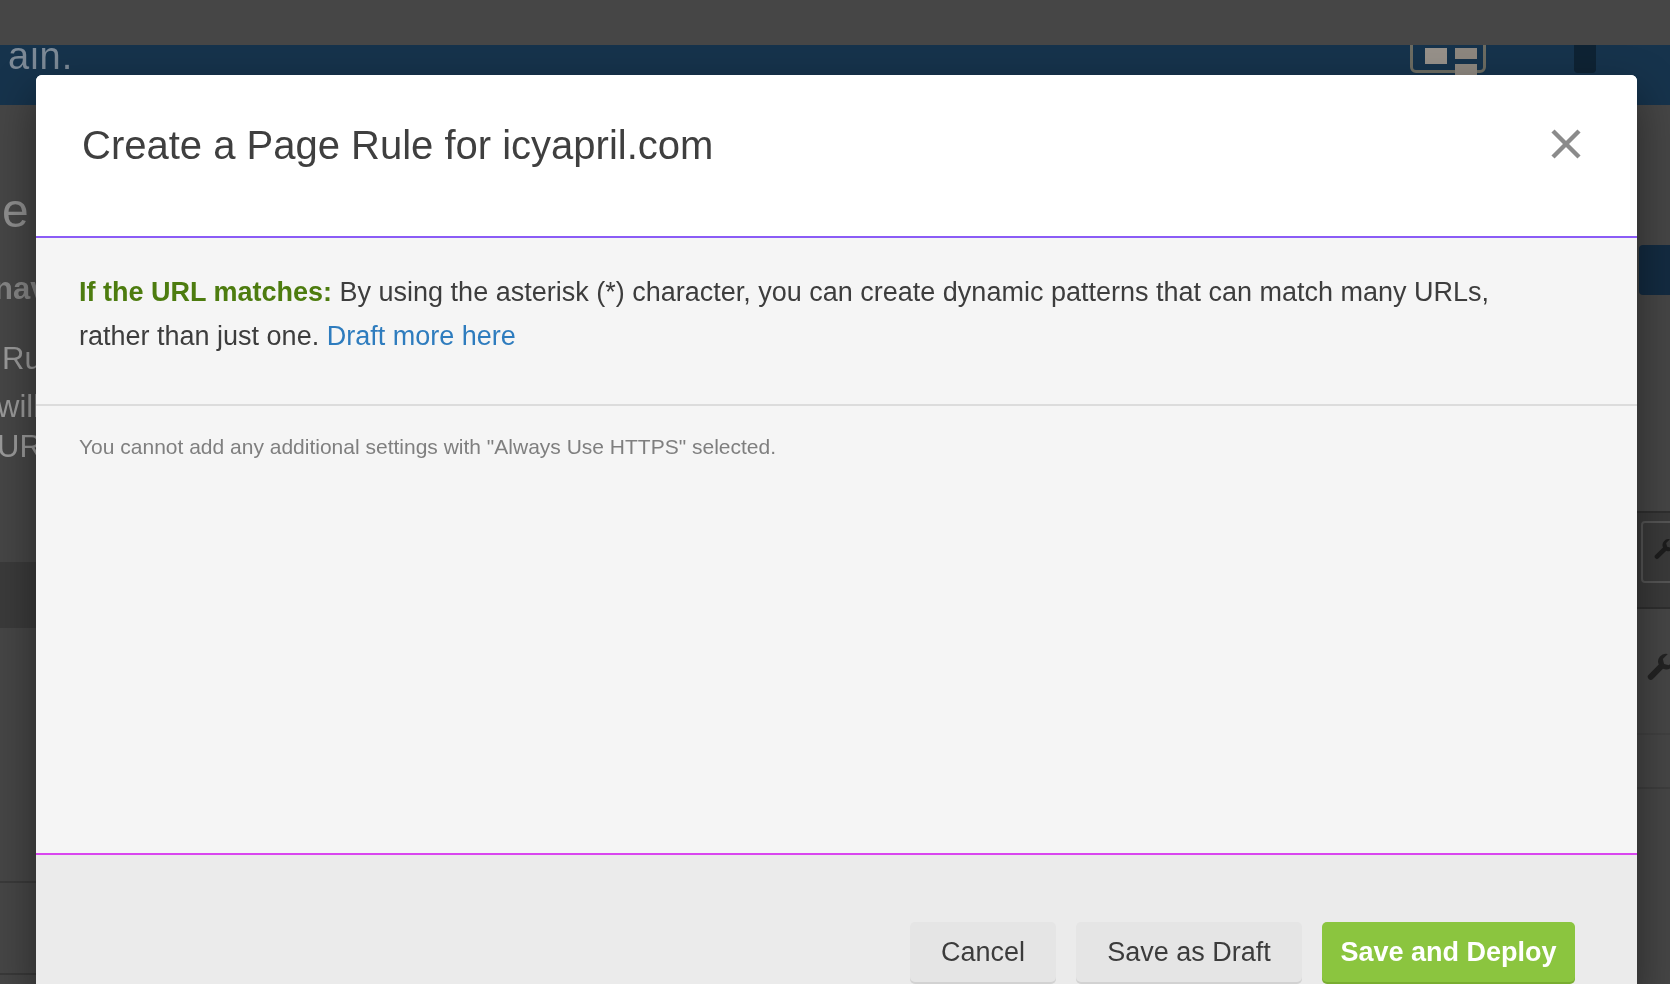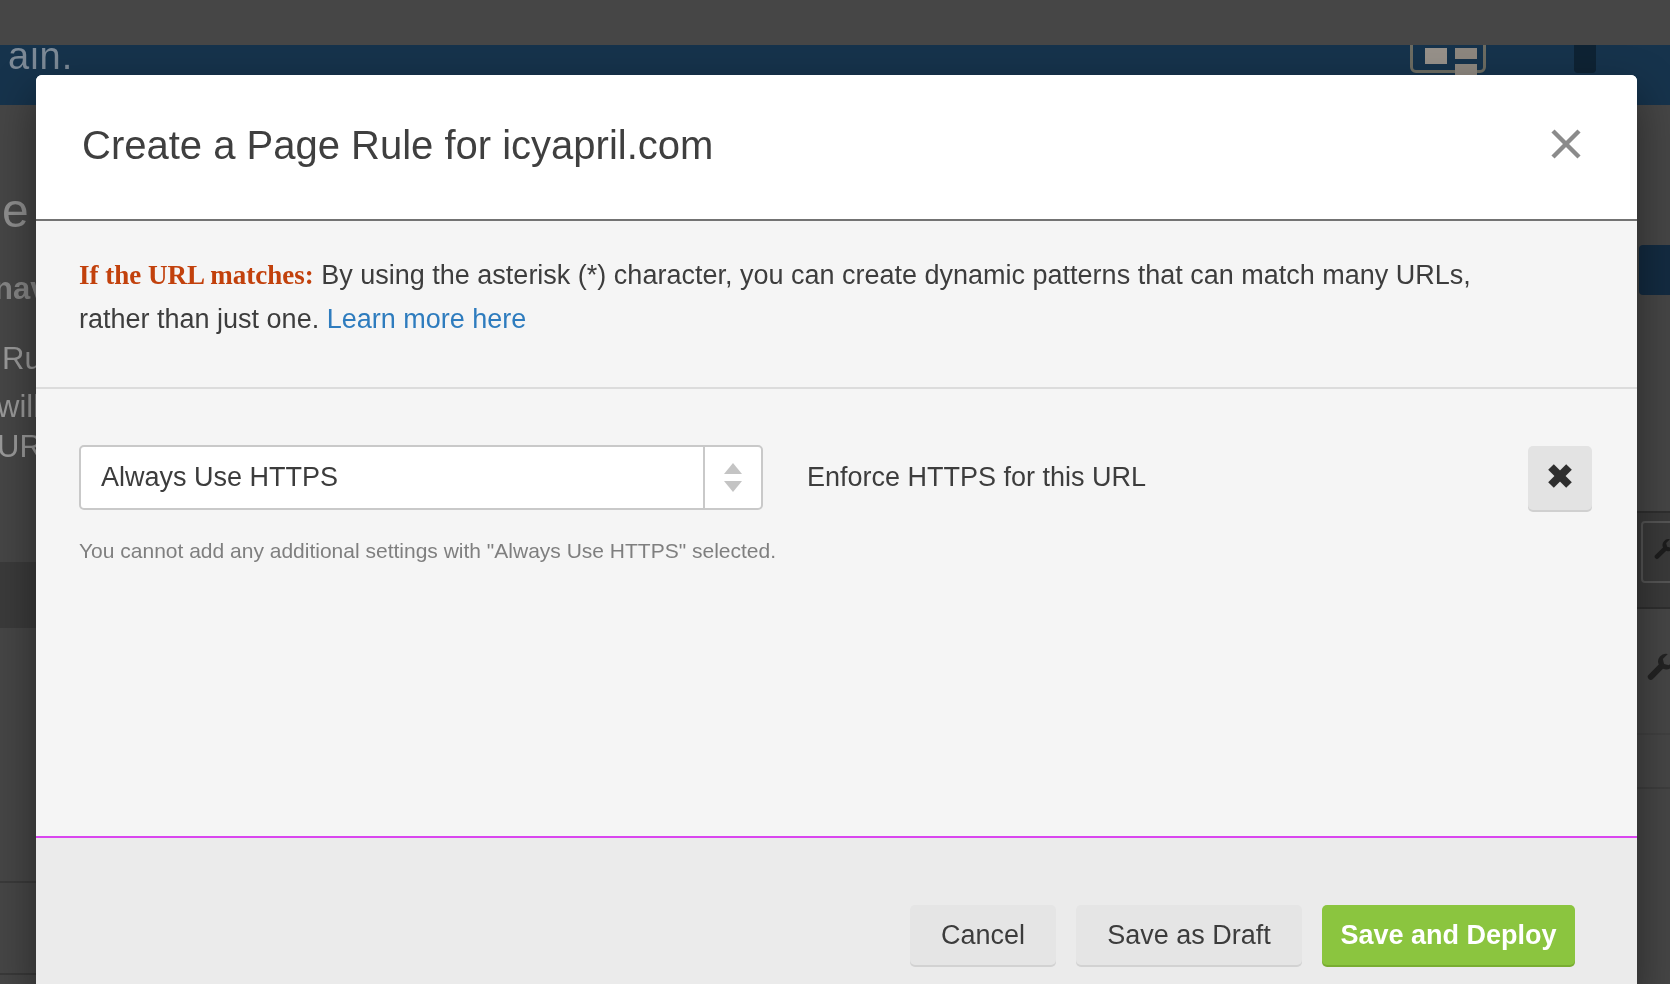--- a/index.html
+++ b/index.html
@@ -32,28 +32,28 @@
   .right-band { position:absolute; left:1637px; top:466px; width:33px; height:98px; background:#3a3a3a; border-top:2px solid #2f2f2f; border-bottom:2px solid #2f2f2f; }
   .wrench-box { position:absolute; left:4px; top:8px; width:40px; height:62px; border:2px solid #565656; border-radius:4px; padding:14px 0 0 8px; }
   .right-wrench2 { position:absolute; left:1643px; top:606px; width:34px; height:34px; }
   .right-line1 { position:absolute; left:1637px; top:688px; width:33px; height:2px; background:#414141; }
   .right-line2 { position:absolute; left:1637px; top:742px; width:33px; height:2px; background:#3e3e3e; }
 
   
   .modal { position:absolute; left:36px; top:30px; width:1601px; height:919px; background:#ffffff;
            border-radius:6px; box-shadow:0 18px 45px rgba(0,0,0,0.45); overflow:hidden; }
 
-  .modal-header { position:relative; height:146px; background:#ffffff; border-bottom:2px solid #737373; }
+  .modal-header { position:relative; height:163px; background:#ffffff; border-bottom:2px solid #8b5cf6; }
   .modal-title { position:absolute; left:46px; top:48px; font-size:40px; font-weight:400; color:#3f3f3f; }
   .modal-close { position:absolute; right:54px; top:52px; width:34px; height:34px; cursor:pointer; }
 
   .modal-body { height:615px; background:#f5f5f5; padding:0 45px 0 43px; }
 
   .url-desc { padding-top:32px; width:1430px; font-size:27px; line-height:44px; color:#3d3d3d; }
-  .url-desc b { font-weight:bold; color:#c2410c;font-family:Liberation Serif, serif; }
+  .url-desc b { font-weight:bold; color:#4d7c0f; }
   .url-desc a { color:#2e7cbe; text-decoration:none; cursor:pointer; }
 
   .url-input { margin-top:60px; width:1513px; height:64px; background:#ffffff; border:2px solid #c9c9c9;
                border-radius:5px; font-family:"Liberation Sans", sans-serif; font-size:27px; color:#4a4a4a; padding:0 18px; outline:none; }
 
   .section-divider { height:2px; background:#dcdcdc; margin:46px -45px 0 -43px; }
 
   .settings-heading { margin-top:45px; font-size:27px; font-weight:bold; color:#3a3a3a; }
 
   .setting-row { margin-top:56px; display:flex; align-items:center; width:1513px; }
@@ -130,45 +130,27 @@
           <line x1="30" y1="4" x2="4" y2="30" stroke="#8b8b8b" stroke-width="4.5"></line>
         </svg>
       </div>
     </div>
 
     <div class="modal-body">
 
       <div class="url-desc">
         <b>If the URL matches:</b>
         <span>By using the asterisk (*) character, you can create dynamic patterns that can match many URLs, rather than just one.</span>
-        <a>Learn more here</a>
+        <a>Draft more here</a>
       </div>
 
 
       <div class="section-divider"></div>
 
 
-      <div class="setting-row">
-        <div class="setting-select">
-          <div class="value">Always Use HTTPS</div>
-          <div class="stepper">
-            <div class="tri-up"></div>
-            <div class="tri-down"></div>
-          </div>
-        </div>
-        <div class="setting-desc">Enforce HTTPS for this URL</div>
-        <button class="remove-btn">
-          <span>
-            <svg width="30" height="30" viewBox="0 0 30 30">
-              <line x1="6" y1="6" x2="24" y2="24" stroke="#2e2e2e" stroke-width="8"></line>
-              <line x1="24" y1="6" x2="6" y2="24" stroke="#2e2e2e" stroke-width="8"></line>
-            </svg>
-          </span>
-        </button>
-      </div>
 
       <div class="helper-text">You cannot add any additional settings with "Always Use HTTPS" selected.</div>
 
     </div>
 
     <div class="modal-footer">
       <button class="btn btn-gray btn-cancel">Cancel</button>
       <button class="btn btn-gray btn-draft">Save as Draft</button>
       <button class="btn btn-green">Save and Deploy</button>
     </div>

